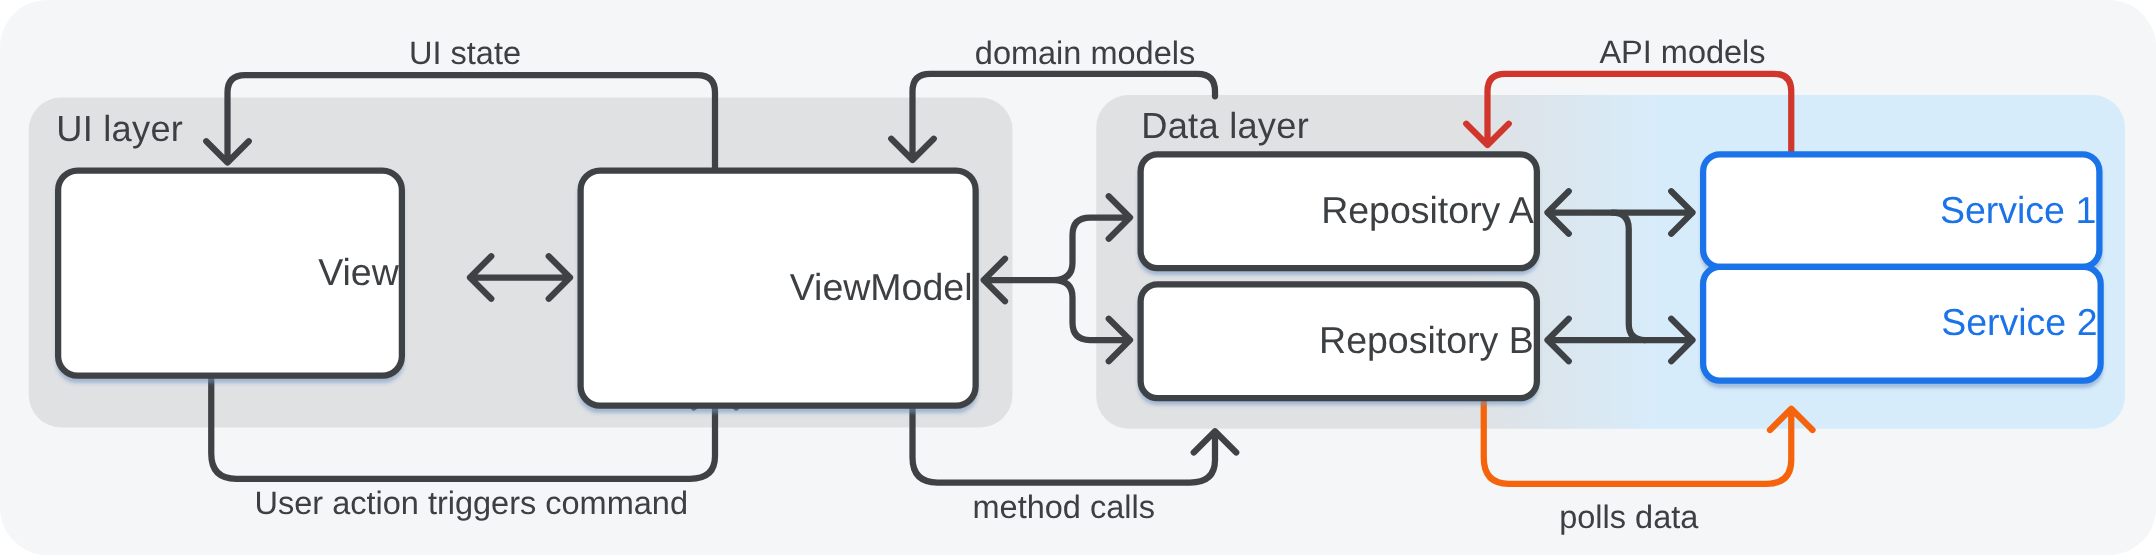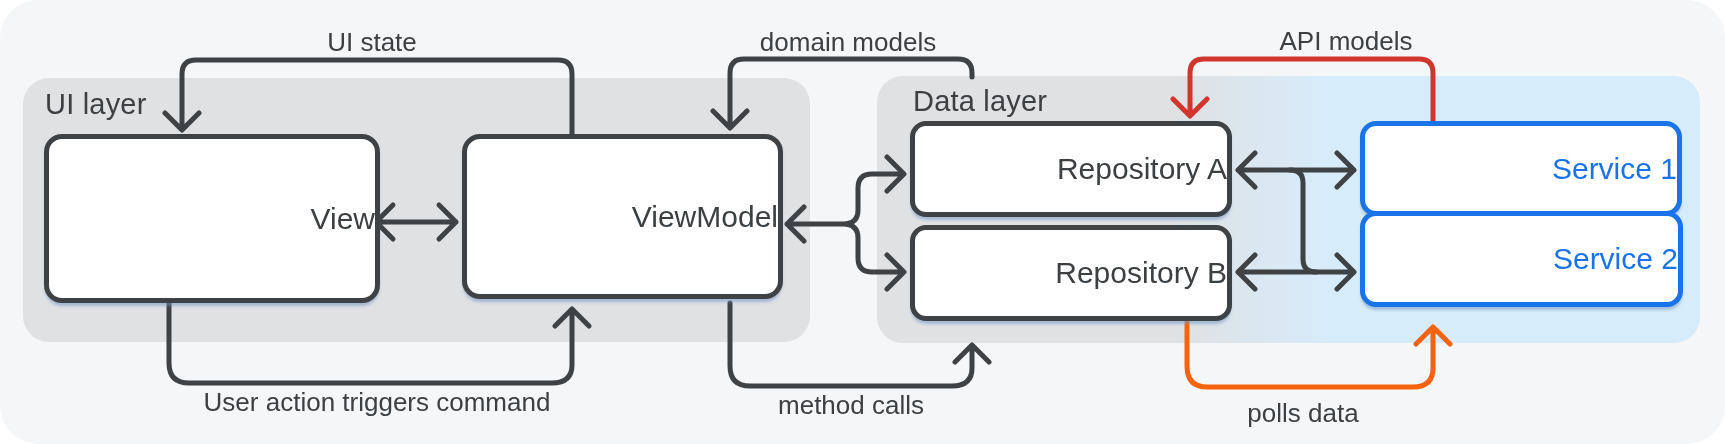--- a/index.html
+++ b/index.html
@@ -61,39 +61,39 @@
     <path d="M 972 77 V 73 Q 972 59 958 59 H 744 Q 730 59 730 73 V 125 M 730 128 L 713 111 M 730 128 L 747 111" stroke="#3f4245"></path>
     <path d="M 730 303 V 366 Q 730 386 750 386 H 952 Q 972 386 972 368 V 348 M 972 345 L 955 362 M 972 345 L 989 362" stroke="#3f4245"></path>
     <path d="M 787 224 H 843 Q 858 224 858 210 V 188 Q 858 174 872 174 H 902 M 843 224 Q 858 224 858 238 V 258 Q 858 272 872 272 H 902 M 787 224 L 804 207 M 787 224 L 804 241 M 904 174 L 887 157 M 904 174 L 887 191 M 904 272 L 887 255 M 904 272 L 887 289" stroke="#3f4245"></path>
     <path d="M 1238 170 H 1354 M 1238 170 L 1255 153 M 1238 170 L 1255 187 M 1354 170 L 1337 153 M 1354 170 L 1337 187" stroke="#3f4245"></path>
     <path d="M 1238 272 H 1354 M 1238 272 L 1255 255 M 1238 272 L 1255 289 M 1354 272 L 1337 255 M 1354 272 L 1337 289" stroke="#3f4245"></path>
     <path d="M 1290 170 Q 1303 170 1303 183 V 259 Q 1303 272 1316 272" stroke="#3f4245"></path>
     <path d="M 1433 121 V 73 Q 1433 59 1419 59 H 1204 Q 1190 59 1190 73 V 112 M 1190 116 L 1173 99 M 1190 116 L 1207 99" stroke="#d1362c"></path>
     <path d="M 1187 321 V 366 Q 1187 387 1207 387 H 1413 Q 1433 387 1433 368 V 331 M 1433 327 L 1416 344 M 1433 327 L 1450 344" stroke="#f5630c"></path>
   </svg>
 
-  <div class="box" style="left:44px;  top:134px; width:336px; height:169px;">
+  <div class="box" style="left:44px;  top:134px; width:280px; height:169px;">
     <span>View</span>
   </div>
-  <div class="box" style="left:462px; top:134px; width:321px; height:165px;">
+  <div class="box" style="left:462px; top:134px; width:321px; height:193px;">
     <span>ViewModel</span>
   </div>
   <div class="box small" style="left:910px; top:121px; width:322px; height:96px;">
     <span>Repository A</span>
   </div>
   <div class="box small" style="left:910px; top:225px; width:322px; height:96px;">
     <span>Repository B</span>
   </div>
   <div class="box small service" style="left:1360px; top:121px; width:322px; height:95px;">
     <span>Service 1</span>
   </div>
   <div class="box small service" style="left:1360px; top:211px; width:323px; height:96px;">
     <span>Service 2</span>
   </div>
 
   <div class="arrow-label" style="left:372px;  top:29px;">UI state</div>
-  <div class="arrow-label" style="left:848px;  top:29px;">domain models</div>
+  <div class="arrow-label" style="left:868px;  top:29px;">domain models</div>
   <div class="arrow-label" style="left:1310px; top:28px;margin-left:36px;">API models</div>
   <div class="arrow-label" style="left:377px;  top:389px;">User action triggers command</div>
   <div class="arrow-label" style="left:851px;  top:392px;">method calls</div>
   <div class="arrow-label" style="left:1303px; top:400px;">polls data</div>
 
 </div>
 
 </body></html>

